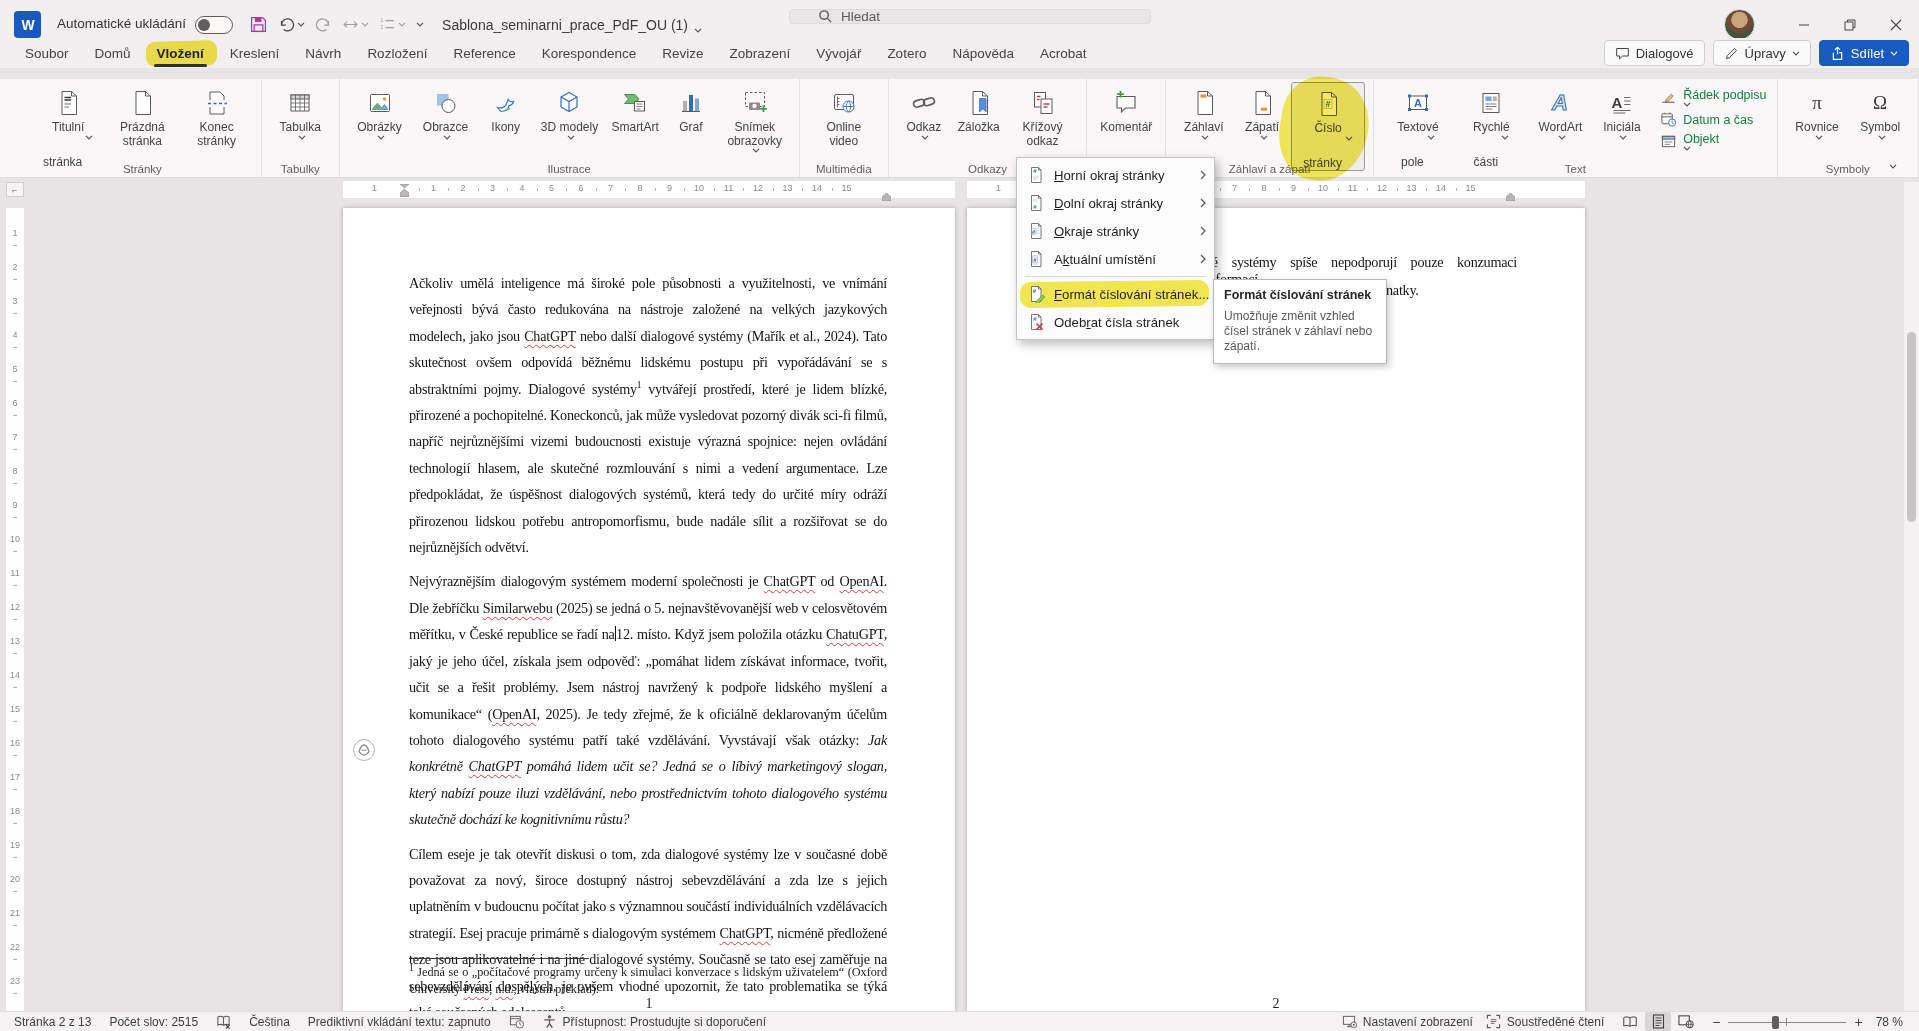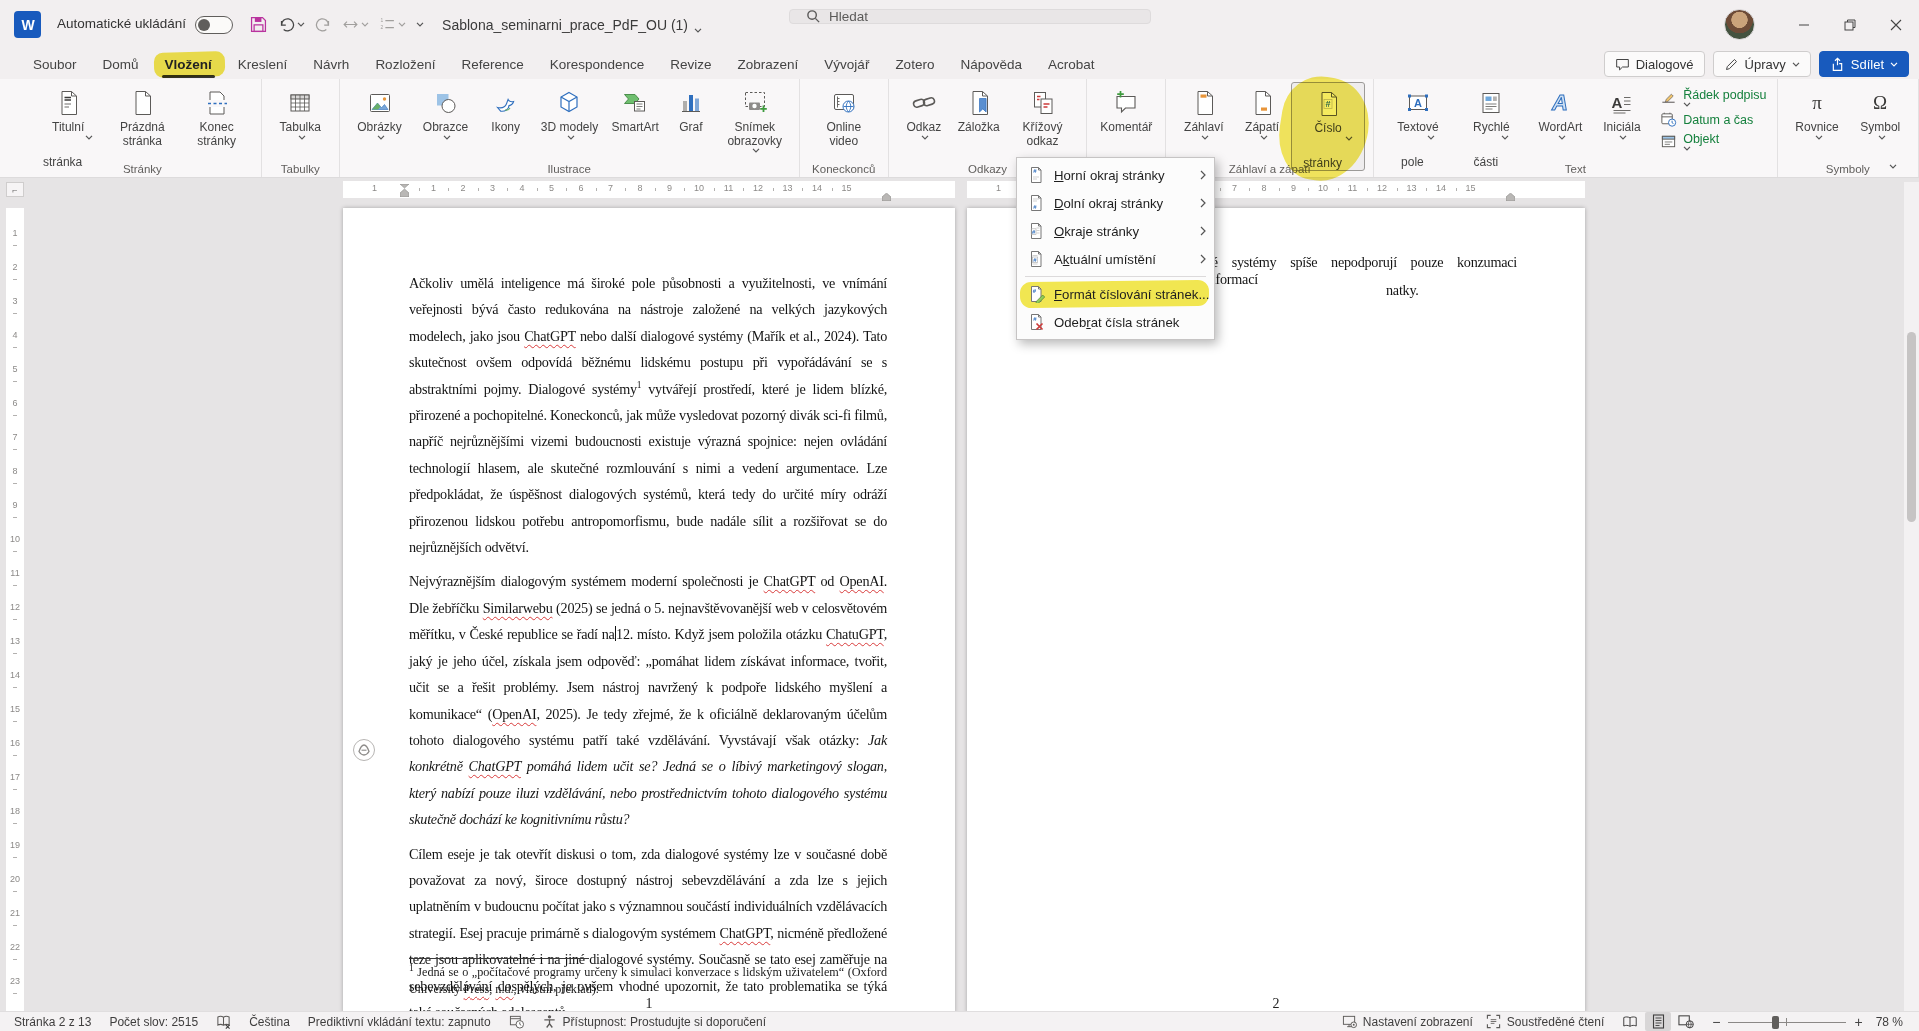--- a/index.html
+++ b/index.html
@@ -14,30 +14,30 @@
   .wordlogo{width:27px;height:27px;border-radius:4px;background:#185abd;display:flex;
             align-items:center;justify-content:center;margin-right:16px}
   .autosave{display:flex;align-items:flex-start;gap:9px;font-size:13.5px;color:#333}
   .toggle{width:38px;height:18px;border:1px solid #605e5c;border-radius:10px;background:#fbfaf9;position:relative}
   .toggle .knob{position:absolute;left:2px;top:2px;width:12px;height:12px;border-radius:50%;background:#605e5c}
   .qat{display:flex;align-items:center;gap:10px;margin-left:16px}
   .qat .qbtn{display:flex;align-items:center;gap:2px}
   .doctitle{display:flex;align-items:flex-end;gap:6px;margin-left:18px;font-size:14px;color:#3a3a3a;white-space:nowrap}
   .searchbox{position:absolute;left:789px;top:9px;width:362px;height:15px;border-radius:4px;
              background:#e9e6e7;border:1px solid #dedbdc;display:flex;align-items:center;gap:8px;
-             padding-left:16px;font-size:13.5px;color:#5b5a59}
+             padding-left:28px;font-size:13.5px;color:#5b5a59}
   .tb-right{position:absolute;right:0;top:0;height:49px;display:flex;align-items:center}
   .avatar{width:31px;height:31px;border-radius:50%;margin-right:26px;
           background:radial-gradient(circle at 50% 34%,#caa37b 0 33%,#6d4b37 35% 55%,#44523f 57% 100%);
           border:1px solid #d6d3d4}
   .winbtn{width:46px;height:49px;display:flex;align-items:center;justify-content:center;color:#444}
 
   
-  .tabrow{position:absolute;left:0;top:49px;width:100%;height:30px;background:#f2eff0;
-          display:flex;align-items:center;padding-left:20px}
+  .tabrow{position:absolute;left:0;top:38px;width:100%;height:30px;background:#f2eff0;
+          display:flex;align-items:center;padding-left:12px}
   .tabs{display:flex;height:100%}
   .tab{position:relative;height:100%;display:flex;align-items:center;padding:0 13px;
        font-size:13.5px;color:#444;cursor:default;white-space:nowrap}
   .tab .tlabel{position:relative;z-index:2}
   .tab.active{color:#222;font-weight:700}
   .tab.active::after{content:"";position:absolute;left:10px;right:10px;bottom:1px;height:3px;background:#333;border-radius:2px}
   .hl-tab{position:absolute;left:2px;right:0px;top:3px;bottom:2px;background:#f3e63a;opacity:.9;
           mix-blend-mode:multiply;border-radius:9px;transform:rotate(-1.6deg);z-index:1}
   .actions{position:absolute;right:10px;top:2px;display:flex;gap:8px;align-items:center}
   .abtn{height:26px;display:flex;align-items:center;gap:6px;padding:0 10px;border:1px solid #cfcdcd;
@@ -478,21 +478,21 @@
                 <svg width="28" height="28" viewBox="0 0 28 28">
                   <rect x="4.5" y="5.5" width="19" height="15" rx="1.5" fill="#fff" stroke="#5c5a58"></rect>
                   <path d="M7.5 7.5v11M7.5 9.5h2M7.5 12.5h2M7.5 15.5h2" stroke="#5c5a58" stroke-width=".9"></path>
                   <circle cx="18.5" cy="17.5" r="5.5" fill="#fff" stroke="#2f6fbe"></circle>
                   <path d="M13.5 17.5h10M18.5 12.2c-3 3-3 7.6 0 10.6M18.5 12.2c3 3 3 7.6 0 10.6" fill="none" stroke="#2f6fbe" stroke-width=".9"></path>
                 </svg>
               </span>
               <span class="rlabel">Online video</span>
             </div>
           </div>
-          <div class="rglabel">Koneckonců</div>
+          <div class="rglabel">Multimédia</div>
         </div>
         <div class="rgroup">
           <div class="rbtns">
             <div class="rbtn">
               <span class="icon">
                 <svg width="28" height="28" viewBox="0 0 28 28">
                   <g fill="none" stroke="#5c5a58" stroke-width="1.6">
                     <rect x="3.5" y="11" width="11" height="6.5" rx="3.2" transform="rotate(-18 9 14.2)"></rect>
                     <rect x="13.5" y="9.5" width="11" height="6.5" rx="3.2" transform="rotate(-18 19 12.7)"></rect>
                   </g>
@@ -949,20 +949,24 @@
             <path d="M4.5 1.5h7l2.5 2.5v12.5h-9.5z" fill="#fff" stroke="#777"></path>
             <path d="M11.5 1.5V4H14" fill="none" stroke="#777"></path>
             <text x="8" y="7.5" font-size="6" font-weight="bold" fill="#2f6fbe" text-anchor="middle">#</text>
             <path d="M9.5 10.5l6 6M15.5 10.5l-6 6" stroke="#cc3b3b" stroke-width="1.7"></path>
           </svg>
         </span>
         <span class="mlabel">Odeb<u>r</u>at čísla stránek</span>
       </div>
     </div>
 
+  <div class="tooltip">
+    <div class="tt-title">Formát číslování stránek</div>
+    <div class="tt-body">Umožňuje změnit vzhled čísel stránek v záhlaví nebo zápatí.</div>
+  </div>
 
   <div class="statusbar">
     <div class="sb-left">
       <span class="sb-it">Stránka 2 z 13</span>
       <span class="sb-it">Počet slov: 2515</span>
       <span class="sb-it icon">
           <svg width="15" height="15" viewBox="0 0 16 16">
             <path d="M2 3.2c2-1 4-1 6 .2 2-1.2 4-1.2 6-.2v8.6c-2-1-4-1-6 .2-2-1.2-4-1.2-6-.2zM8 3.4v8.6" fill="none" stroke="#5c5a58" stroke-width="1.1"></path>
             <path d="M10.5 11.5l4 4M14.5 11.5l-4 4" stroke="#3f3e3e" stroke-width="1.2"></path>
           </svg>

